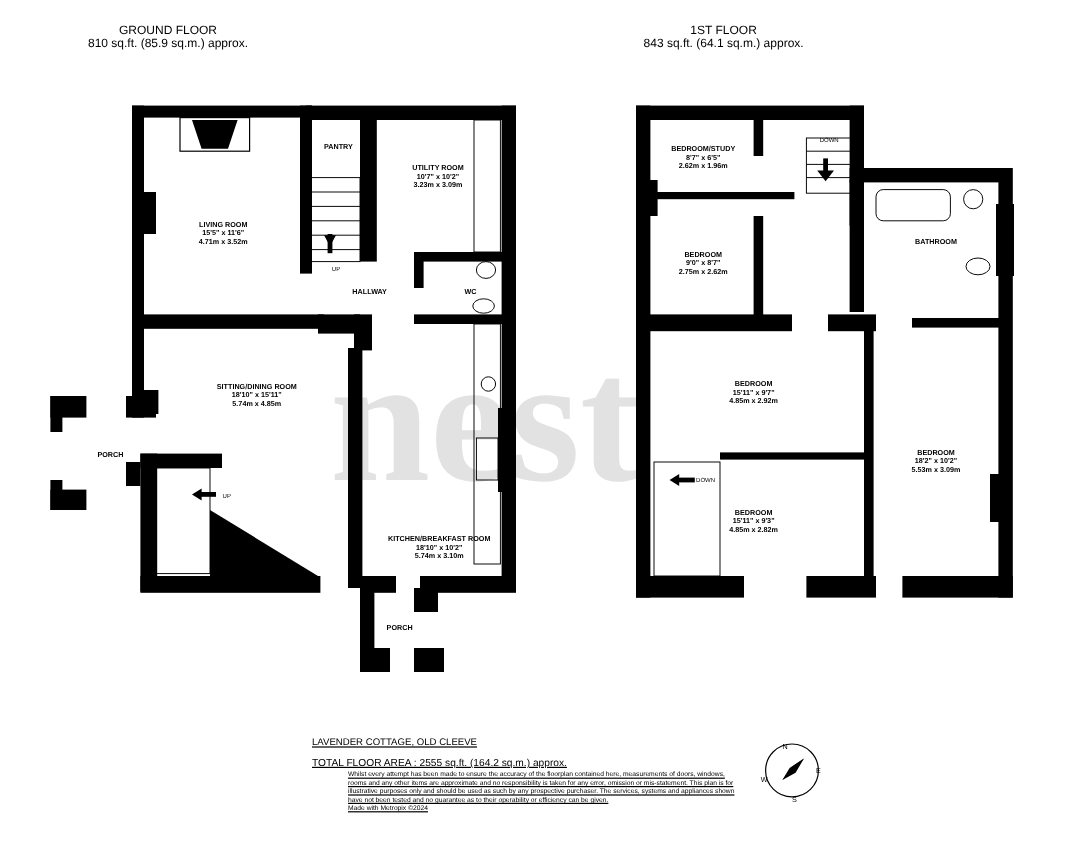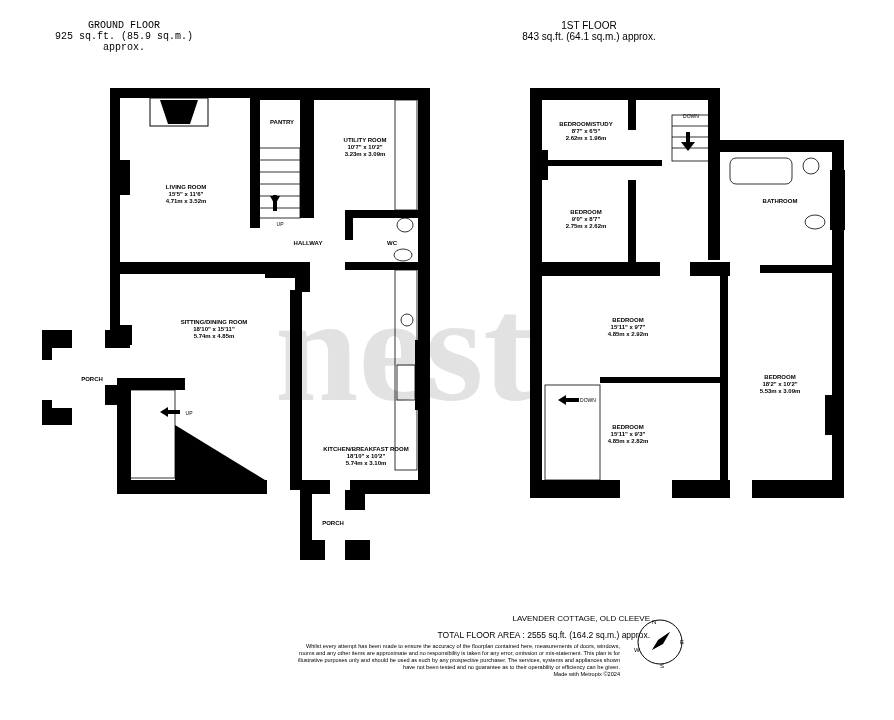--- a/index.html
+++ b/index.html
@@ -1,35 +1,35 @@
 <!DOCTYPE html>
 <html><head>
 <meta charset="utf-8">
 <style>
   html, body { margin:0; padding:0; background:#ffffff; }
   body { width:894px; height:720px; position:relative; overflow:hidden; font-family:"Liberation Sans", sans-serif; color:#000; }
   .floor-title { position:absolute; text-align:center; font-size:10px; line-height:11px; }
   .plan { position:absolute; left:0; top:0; }
   .room-label { font-family:"Liberation Sans", sans-serif; font-weight:bold; font-size:6px; text-anchor:middle; fill:#000; }
   .small-label { font-family:"Liberation Sans", sans-serif; font-size:5px; text-anchor:middle; fill:#000; }
-  .footer { position:absolute; left:260px; width:390px; text-align:right; }
+  .footer { position:absolute; left:260px; width:390px; text-align:left;text-decoration:underline; }
   .f-address { top:614px; font-size:8px; }
   .f-total { top:630px; font-size:8.5px; }
   .f-disclaimer { top:643px; font-size:5.6px; line-height:7px; padding:0 30px; box-sizing:border-box; }
   .compass { position:absolute; left:630px; top:612px; }
   .watermark { position:absolute; left:275px; top:280px; }
 </style>
 </head>
 <body>
 
-<div class="floor-title" style="left:39px; top:20px; width:170px;font-family:Liberation Mono, monospace;">
+<div class="floor-title" style="left:55px; top:20px; width:170px;">
   <div>GROUND FLOOR</div>
-  <div>925 sq.ft. (85.9 sq.m.) approx.</div>
+  <div>810 sq.ft. (85.9 sq.m.) approx.</div>
 </div>
-<div class="floor-title" style="left:504px; top:20px; width:170px;">
+<div class="floor-title" style="left:518px; top:20px; width:170px;">
   <div>1ST FLOOR</div>
   <div>843 sq.ft. (64.1 sq.m.) approx.</div>
 </div>
 
 <svg class="watermark" width="320" height="140" viewBox="0 0 320 140">
   <text x="0" y="120" font-family="Liberation Serif, serif" font-size="150" font-weight="bold" fill="#e2e2e2">nest</text>
 </svg>
 
 <svg class="plan" width="894" height="720" viewBox="0 0 894 720">
   <g fill="#000">

